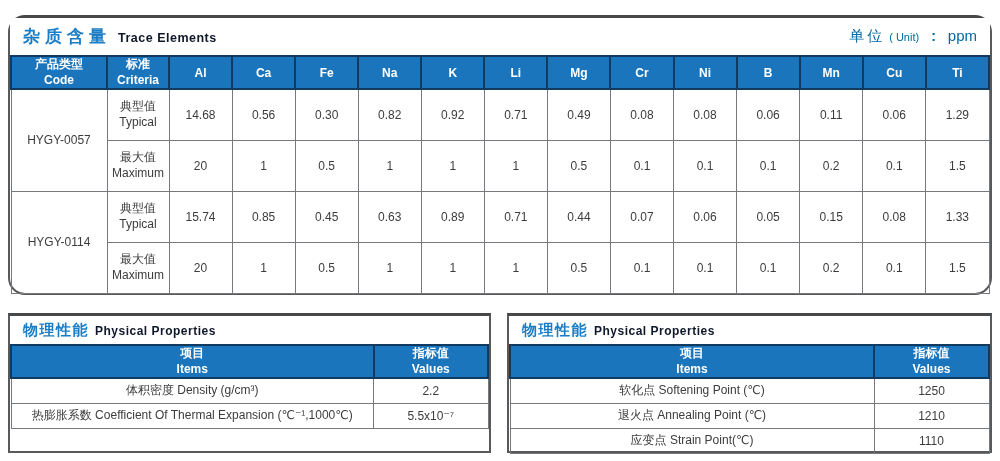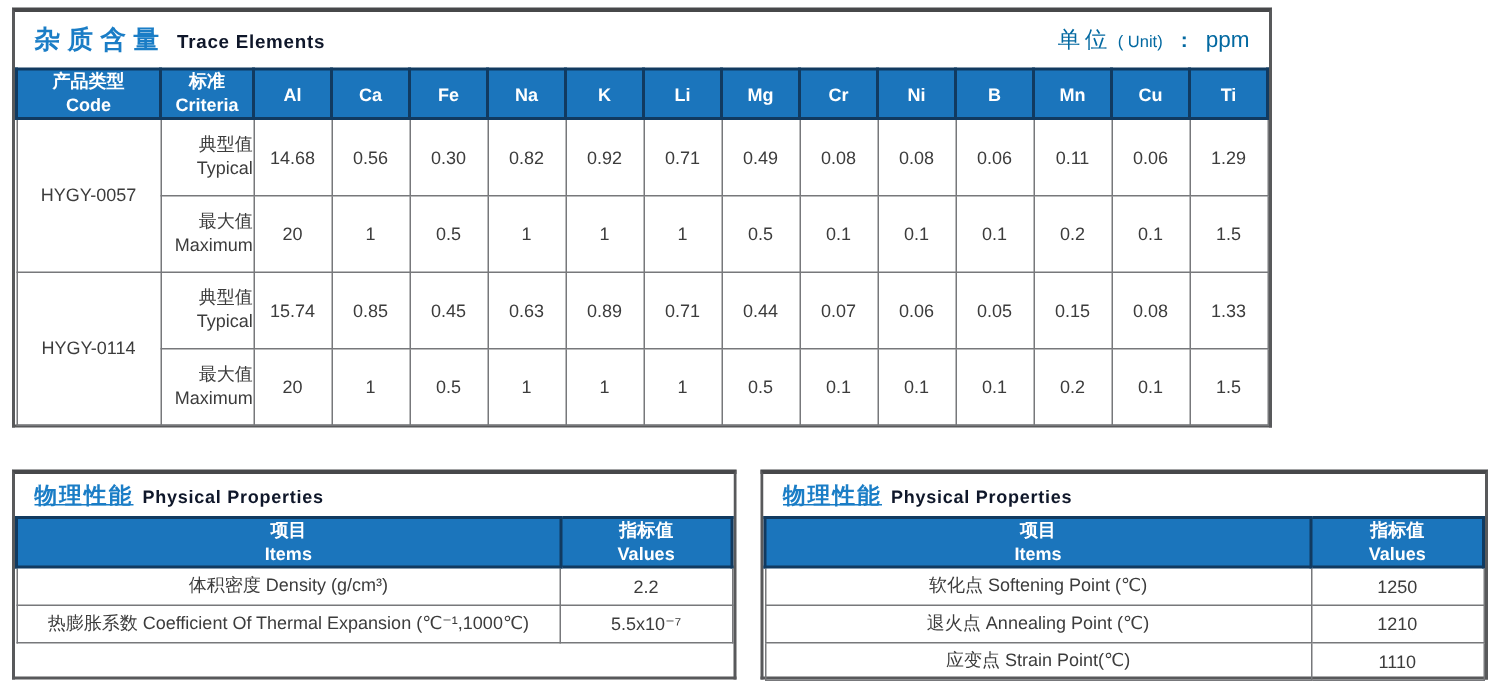--- a/index.html
+++ b/index.html
@@ -8,55 +8,55 @@
     width:1000px; height:461px; background:#ffffff;
     font-family:"Liberation Sans","DejaVu Sans",sans-serif;
     color:#3c3c3c;
   }
   .page { position:relative; width:1000px; height:461px; overflow:hidden; }
 
   .panel {
     position:absolute; background:#ffffff;
     border:2px solid #58595b; border-top:3px solid #47484a;
   }
-  .trace-panel { left:8px; top:5px;   width:840px; height:280px; }
+  .trace-panel { left:8px; top:15px;   width:984px; height:280px;border-radius:17px; }
   .phys-left   { left:8px; top:313px; width:483px; height:140px; }
   .phys-right  { left:507px; top:313px; width:485px; height:140px; }
 
   .title-band {
     display:flex; align-items:center; justify-content:space-between;
     padding:0 13px; background:#ffffff;
   }
   .trace-panel .title-band { height:37px; }
   .phys .title-band { height:28px; }
 
   .title-left { display:flex; align-items:baseline; }
   .title-zh { color:#1a7dc6; font-size:17px; font-weight:bold; letter-spacing:5px; white-space:nowrap; }
   .title-en { color:#0f172a; font-size:12.5px; font-weight:bold; margin-left:7px; letter-spacing:0.5px; white-space:nowrap; }
-  .phys .title-zh { font-size:15px; letter-spacing:1.5px;text-decoration:underline; }
+  .phys .title-zh { font-size:15px; letter-spacing:1.5px; }
   .phys .title-en { font-size:12px; margin-left:6px; }
 
   .unit { display:flex; align-items:baseline; color:#0369a1; }
   .unit-zh { font-size:15px; letter-spacing:3px; }
   .unit-en { font-size:11px; margin:0 12px 0 4px; }
   .unit-colon { font-size:14px; margin-right:12px; font-weight:bold; }
   .unit-value { font-size:15px; }
 
   table { border-collapse:collapse; width:100%; table-layout:fixed; }
   th {
     background:#1b75bc; color:#ffffff; font-weight:bold; font-size:12px;
     border:2px solid #113a60; padding:0; text-align:center;
   }
   .hl1, .hl2 { line-height:1.3; }
   td { border:1px solid #77787b; font-size:12px; text-align:center; color:#3c3c3c; padding:0; }
 
   .trace-table th { height:33px; }
   .trace-table td { height:51px; }
   .trace-table .code-cell { font-size:12px; }
-  .crit-line { line-height:1.3;text-align:right; }
+  .crit-line { line-height:1.3; }
 
   .phys-table th { height:32px; }
   .phys-table td { height:25px; font-size:12px; }
 </style>
 </head>
 <body>
 
 <div class="page">
 
   <section class="panel trace-panel">

